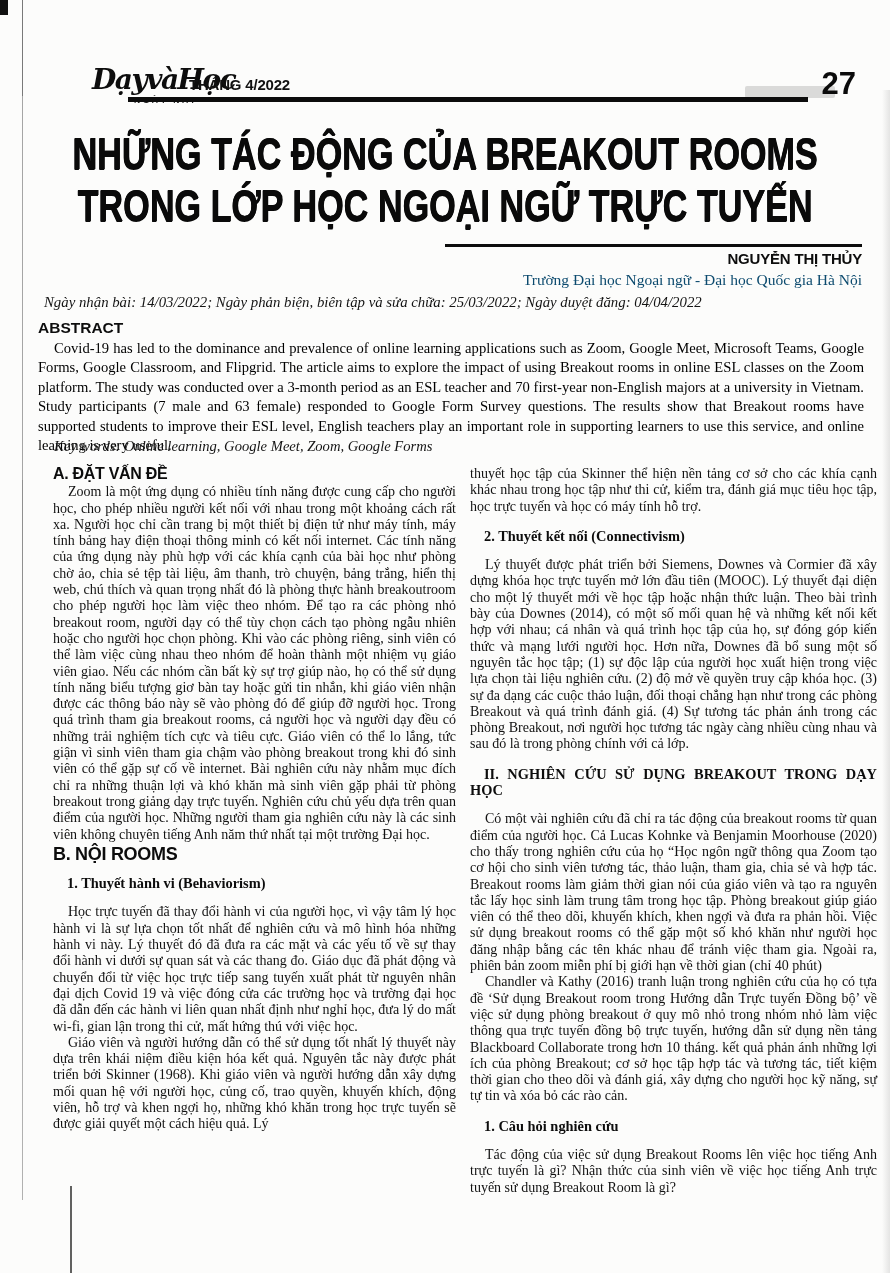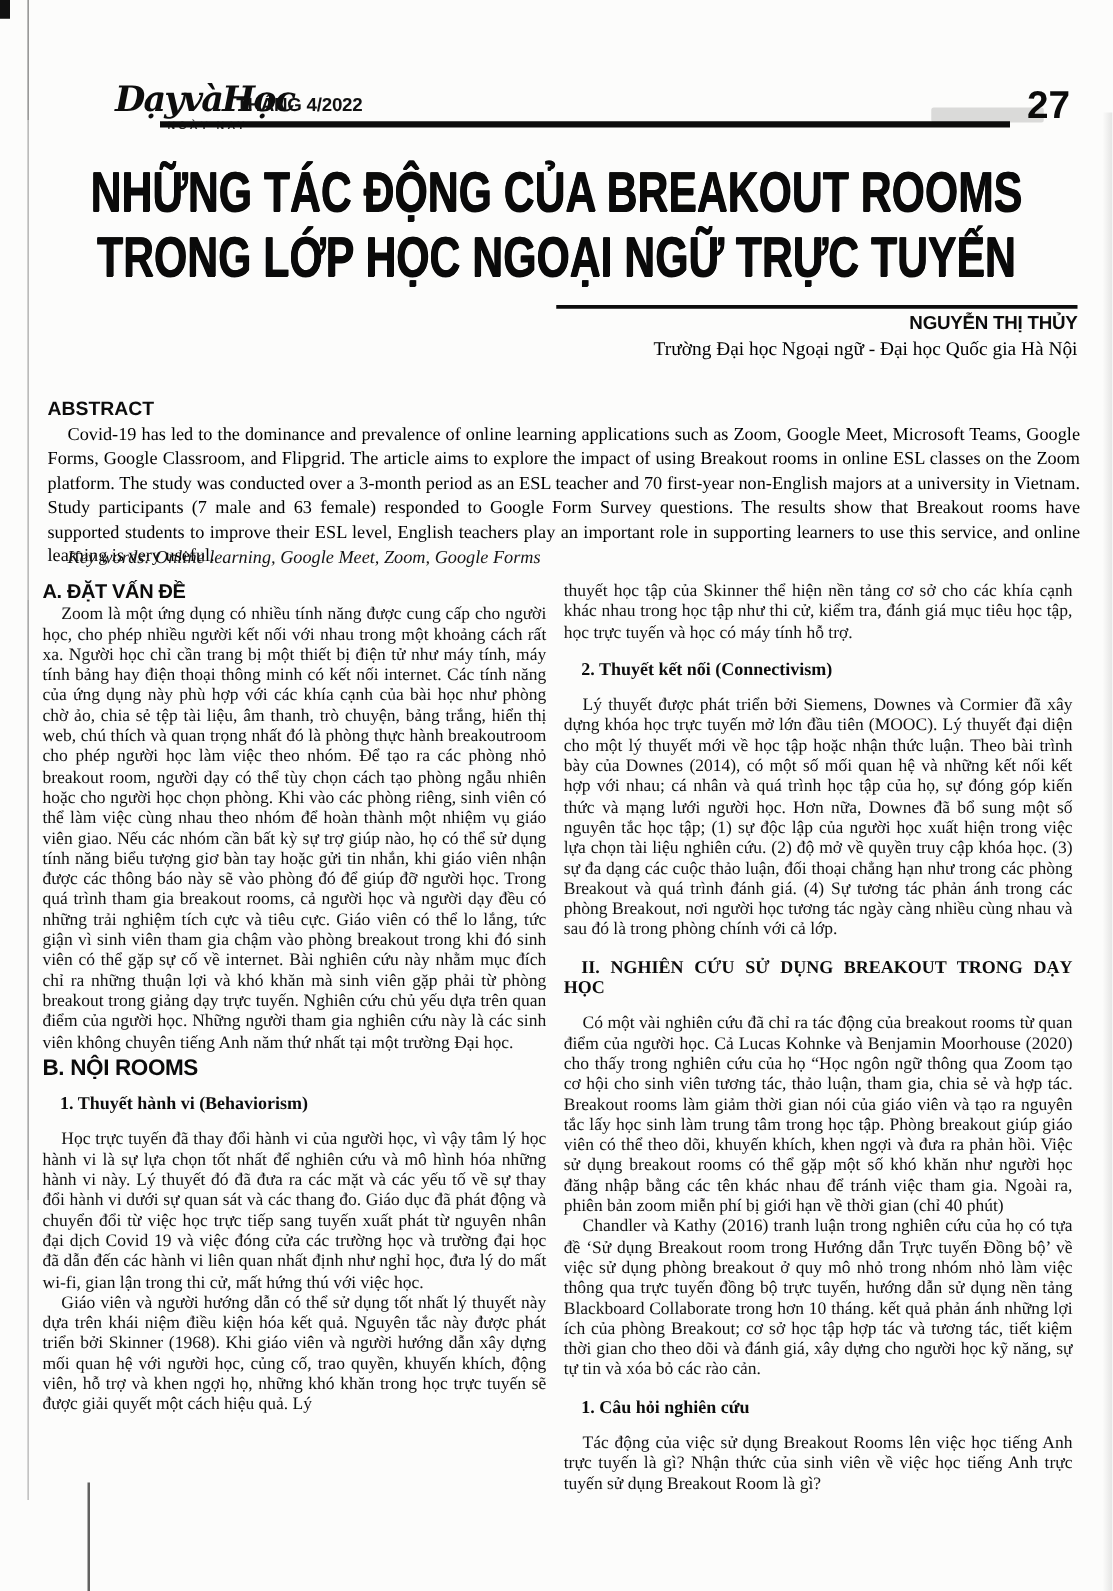--- a/index.html
+++ b/index.html
@@ -39,34 +39,34 @@
     transform:translateX(-50%) scaleX(0.76);transform-origin:top center;
     font-family:"Liberation Sans", sans-serif;font-weight:bold;
     font-size:45px;line-height:52px;text-align:center;color:#0a0a0a;
     letter-spacing:0px;white-space:nowrap;
     text-shadow:0.7px 0 0 currentColor, 0 0.5px 0 currentColor;}
 
   
   .author-rule{position:absolute;left:445px;top:244px;width:417px;height:2.5px;background:#0c0c0c;}
   .author{position:absolute;right:28px;top:250px;font-family:"Liberation Sans", sans-serif;
     font-weight:bold;font-size:15px;letter-spacing:-0.2px;color:#0d0d0d;padding-left:19px;}
-  .affiliation{position:absolute;right:28px;top:271px;font-size:15.5px;color:#000000;}
+  .affiliation{position:absolute;right:28px;top:271px;font-size:15.5px;color:#0c4a6e;}
   .dates{position:absolute;left:44px;top:294px;font-style:italic;font-size:14.8px;color:#141414;}
 
   
   .abstract-head{position:absolute;left:38px;top:319px;font-family:"Liberation Sans", sans-serif;
     font-weight:bold;font-size:15.5px;color:#0d0d0d;}
   .abstract-body{position:absolute;left:38px;top:339px;width:826px;
     font-size:14.6px;line-height:19.4px;text-align:justify;
     text-indent:16px;color:#000000;}
   .keywords{position:absolute;left:38px;top:438px;font-style:italic;font-size:14.6px;
     text-indent:16px;color:#141414;}
 
   
-  .columns{position:absolute;left:34px;top:466px;width:824px;display:flex;gap:14px;}
+  .columns{position:absolute;left:53px;top:466px;width:824px;display:flex;gap:14px;}
   .col{font-size:14px;line-height:16.3px;text-align:justify;color:#121212;}
   .col-left{width:403px;}
   .col-right{width:407px;}
   .para{margin:0;text-indent:15px;}
   .para-cont{margin:0;text-indent:0;}
   .h-sans-a{font-family:"Liberation Sans", sans-serif;font-weight:bold;font-size:16px;
     letter-spacing:-0.3px;margin:0 0 2px 0;text-indent:0;color:#0c0c0c;}
   .h-sans-b{font-family:"Liberation Sans", sans-serif;font-weight:bold;font-size:18px;
     letter-spacing:-0.3px;margin:3px 0 2px 0;text-indent:0;color:#0c0c0c;}
   .h-serif{font-weight:bold;margin:13px 0;text-indent:14px;font-size:14.4px;color:#0d0d0d;}
@@ -91,20 +91,21 @@
   <div class="page-number">27</div>
 
   <div class="title">
     <div>NHỮNG TÁC ĐỘNG CỦA BREAKOUT ROOMS</div>
     <div>TRONG LỚP HỌC NGOẠI NGỮ TRỰC TUYẾN</div>
   </div>
 
   <div class="author-rule"></div>
   <div class="author">NGUYỄN THỊ THỦY</div>
   <div class="affiliation">Trường Đại học Ngoại ngữ - Đại học Quốc gia Hà Nội</div>
+  <div class="dates">Ngày nhận bài: 14/03/2022; Ngày phản biện, biên tập và sửa chữa: 25/03/2022; Ngày duyệt đăng: 04/04/2022</div>
 
   <div class="abstract-head">ABSTRACT</div>
   <div class="abstract-body">Covid-19 has led to the dominance and prevalence of online learning applications such as Zoom, Google Meet, Microsoft Teams, Google Forms, Google Classroom, and Flipgrid. The article aims to explore the impact of using Breakout rooms in online ESL classes on the Zoom platform. The study was conducted over a 3-month period as an ESL teacher and 70 first-year non-English majors at a university in Vietnam. Study participants (7 male and 63 female) responded to Google Form Survey questions. The results show that Breakout rooms have supported students to improve their ESL level, English teachers play an important role in supporting learners to use this service, and online learning is very useful.</div>
   <div class="keywords">Key words: Online learning, Google Meet, Zoom, Google Forms</div>
 
   <div class="columns">
     <div class="col col-left">
       <div class="h-sans-a">A. ĐẶT VẤN ĐỀ</div>
       <p class="para">Zoom là một ứng dụng có nhiều tính năng được cung cấp cho người học, cho phép nhiều người kết nối với nhau trong một khoảng cách rất xa. Người học chỉ cần trang bị một thiết bị điện tử như máy tính, máy tính bảng hay điện thoại thông minh có kết nối internet. Các tính năng của ứng dụng này phù hợp với các khía cạnh của bài học như phòng chờ ảo, chia sẻ tệp tài liệu, âm thanh, trò chuyện, bảng trắng, hiển thị web, chú thích và quan trọng nhất đó là phòng thực hành breakoutroom cho phép người học làm việc theo nhóm. Để tạo ra các phòng nhỏ breakout room, người dạy có thể tùy chọn cách tạo phòng ngẫu nhiên hoặc cho người học chọn phòng. Khi vào các phòng riêng, sinh viên có thể làm việc cùng nhau theo nhóm để hoàn thành một nhiệm vụ giáo viên giao. Nếu các nhóm cần bất kỳ sự trợ giúp nào, họ có thể sử dụng tính năng biểu tượng giơ bàn tay hoặc gửi tin nhắn, khi giáo viên nhận được các thông báo này sẽ vào phòng đó để giúp đỡ người học. Trong quá trình tham gia breakout rooms, cả người học và người dạy đều có những trải nghiệm tích cực và tiêu cực. Giáo viên có thể lo lắng, tức giận vì sinh viên tham gia chậm vào phòng breakout trong khi đó sinh viên có thể gặp sự cố về internet. Bài nghiên cứu này nhằm mục đích chỉ ra những thuận lợi và khó khăn mà sinh viên gặp phải từ phòng breakout trong giảng dạy trực tuyến. Nghiên cứu chủ yếu dựa trên quan điểm của người học. Những người tham gia nghiên cứu này là các sinh viên không chuyên tiếng Anh năm thứ nhất tại một trường Đại học.</p>
       <div class="h-sans-b">B. NỘI ROOMS</div>

